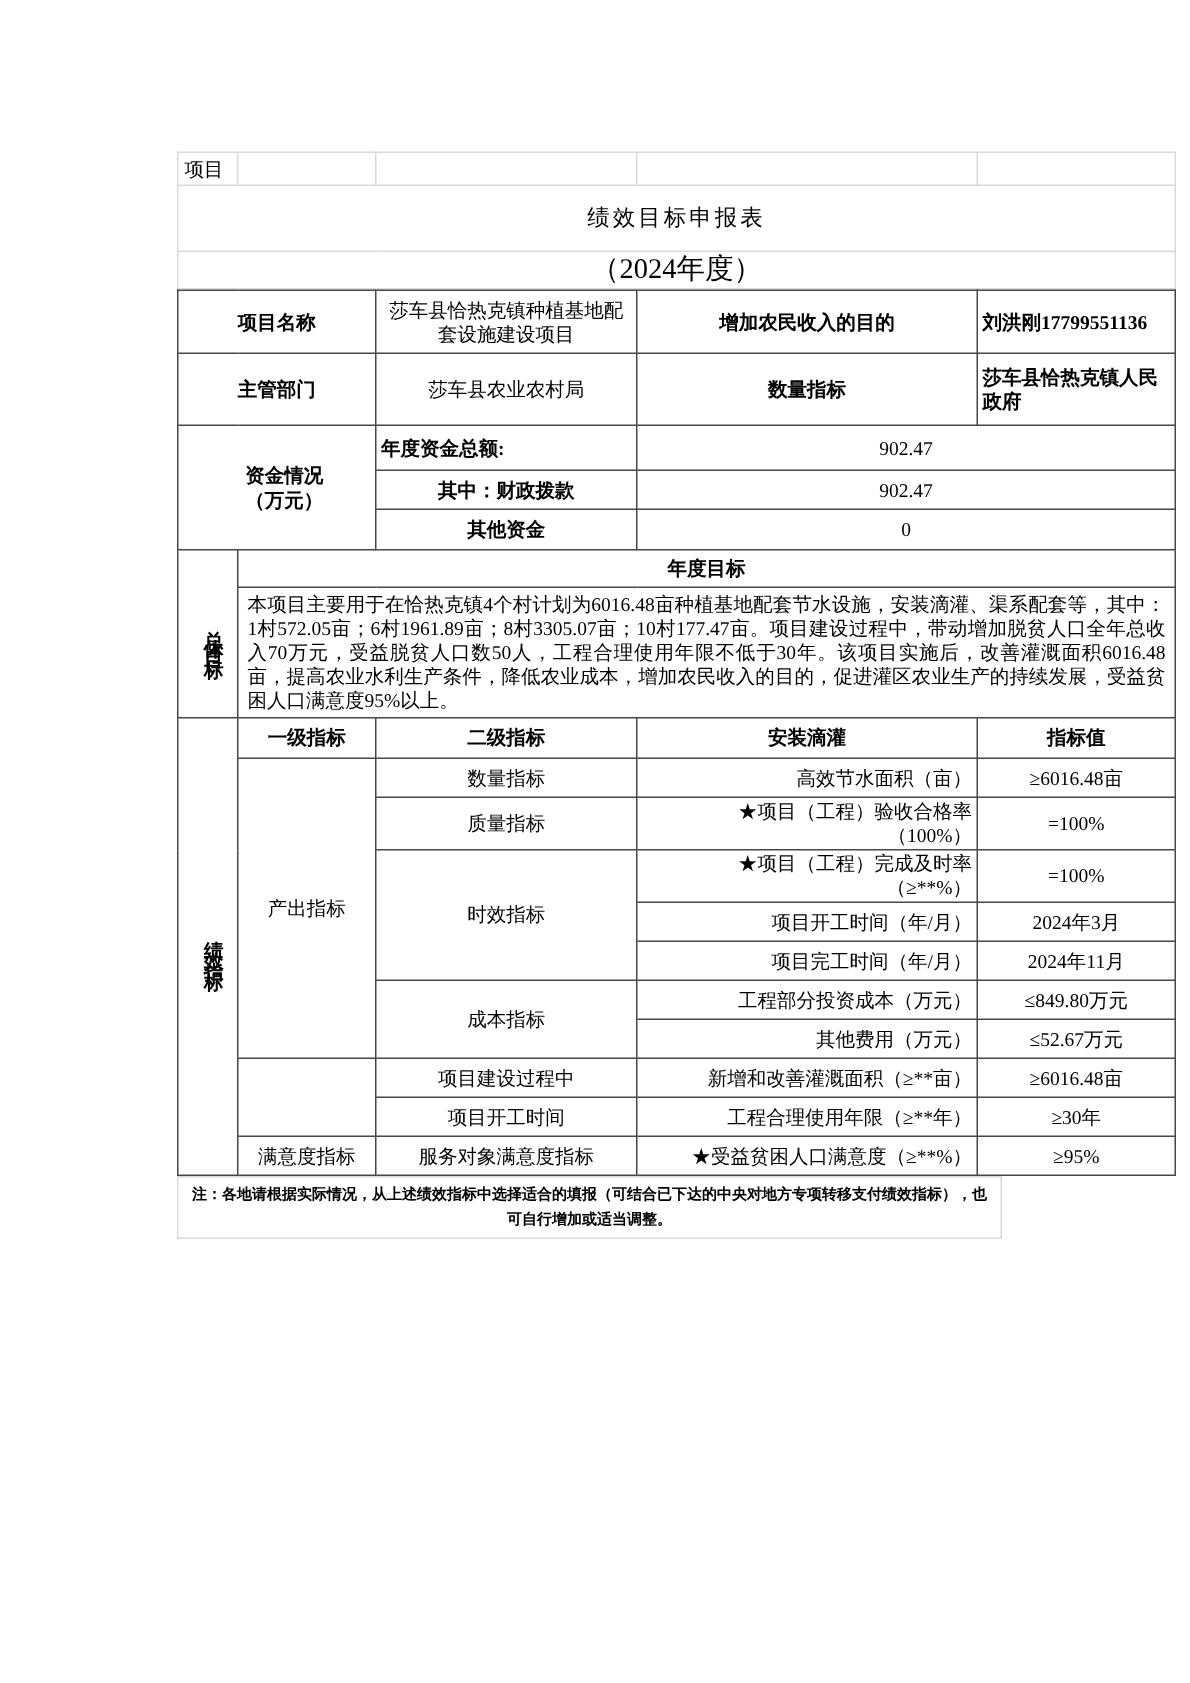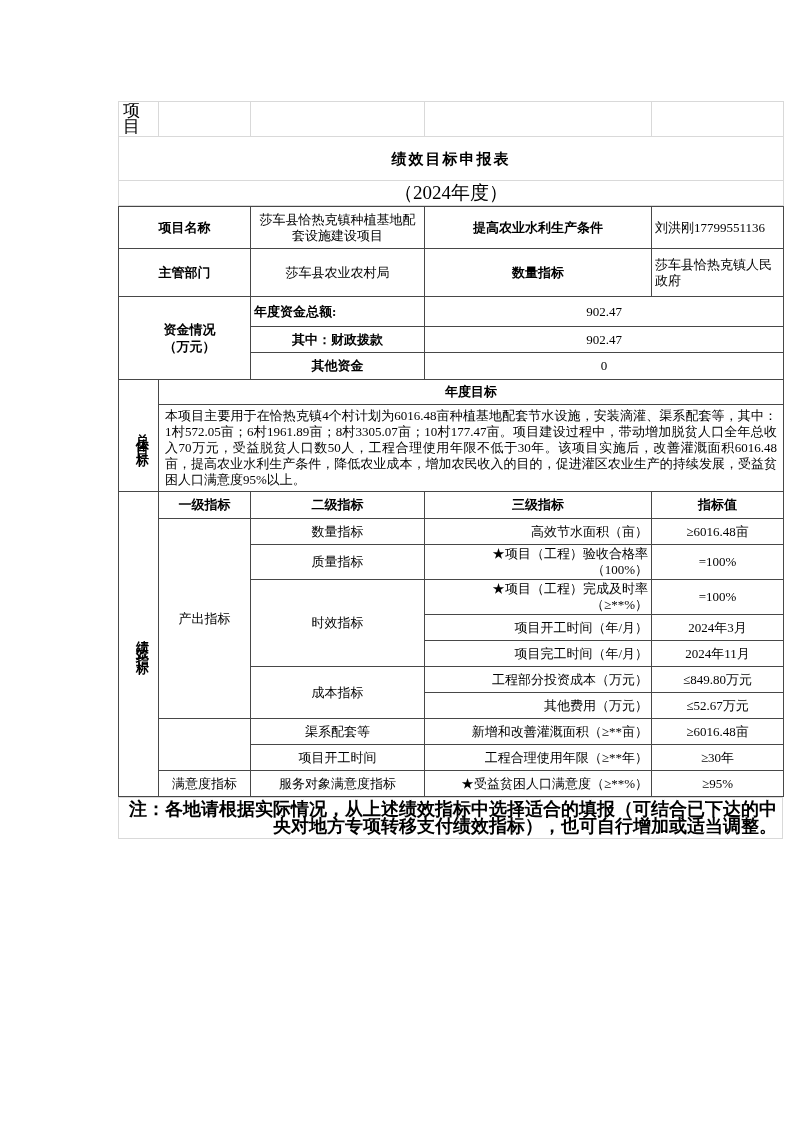--- a/index.html
+++ b/index.html
@@ -30,26 +30,26 @@
     font-size: 13px;
     line-height: 16px;
     padding: 1px 3px;
     text-align: center;
     vertical-align: middle;
     overflow: hidden;
   }
   .light-table td { border: 1px solid #d9d9d9; }
   .dark-table td  { border: 1px solid #474747; }
 
-  .strip-row td { height: 22px; font-size: 17px; text-align: left; padding: 1px 4px; }
-  .title-cell { height: 44px; font-weight: bold; font-size: 15px; letter-spacing: 2px; }
+  .strip-row td { height: 22px; font-size: 13px; text-align: left; padding: 1px 4px; }
+  .title-cell { height: 44px; font-weight: normal; font-size: 15px; letter-spacing: 2px; }
   .subtitle-cell { height: 25px; font-size: 19px; }
 
   .b { font-weight: bold; }
-  .left { text-align: left; }
+  .left { text-align: left; font-weight: bold; }
   .right { }
 
   tr.h42 td { height: 42px; }
   tr.h48 td { height: 48px; }
   tr.h30 td { height: 30px; margin-left: 28px; }
   tr.h26 td { height: 26px; }
   tr.h27 td { height: 27px; }
   tr.h25 td { height: 25px; }
 
   .narrow-label { width: 62px; margin: 0 auto; font-weight: bold; line-height: 17px; text-align: right; }
@@ -66,27 +66,27 @@
   .para {
     text-align: justify;
     padding: 3px 6px;
     height: 86px;
     line-height: 16px;
     vertical-align: top;
   }
   .l3 { text-align: right; padding-left: 17px; }
 
   .note {
-    width: 665px;
+    width: 550px;
     border: 1px solid #d9d9d9;
     font-weight: bold;
-    font-size: 18px;
+    font-size: 10px;
     line-height: 17px;
     padding: 3px 5px;
-    text-align: right;
+    text-align: center;
   }
 </style>
 </head>
 <body>
 
 <div class="sheet">
 
   <table class="grid light-table">
     <colgroup>
         <col class="cA">
@@ -118,21 +118,21 @@
         <col class="cB">
         <col class="cC">
         <col class="cD">
         <col class="cE">
       </colgroup>
 
     <tbody>
         <tr class="h42">
       <td colspan="2" class="b">项目名称</td>
       <td>莎车县恰热克镇种植基地配套设施建设项目</td>
-      <td class="b">提高农业水利生产条件</td>
+      <td class="b">增加农民收入的目的</td>
       <td class="left">刘洪刚17799551136</td>
     </tr>
 
     <tr class="h48">
       <td colspan="2" class="b">主管部门</td>
       <td>莎车县农业农村局</td>
       <td class="b">数量指标</td>
       <td class="left">莎车县恰热克镇人民政府</td>
     </tr>
 
@@ -161,21 +161,21 @@
     <tr>
       <td colspan="4" class="para">本项目主要用于在恰热克镇4个村计划为6016.48亩种植基地配套节水设施，安装滴灌、渠系配套等，其中：1村572.05亩；6村1961.89亩；8村3305.07亩；10村177.47亩。项目建设过程中，带动增加脱贫人口全年总收入70万元，受益脱贫人口数50人，工程合理使用年限不低于30年。该项目实施后，改善灌溉面积6016.48亩，提高农业水利生产条件，降低农业成本，增加农民收入的目的，促进灌区农业生产的持续发展，受益贫困人口满意度95%以上。</td>
     </tr>
 
     <tr class="h27">
       <td rowspan="11" class="vlabel">
         <div class="vtext">绩效指标</div>
       </td>
       <td class="b">一级指标</td>
       <td class="b">二级指标</td>
-      <td class="b">三级指标</td>
+      <td class="b">安装滴灌</td>
       <td class="b">指标值</td>
     </tr>
 
     <tr class="h26">
       <td rowspan="7">产出指标</td>
       <td>数量指标</td>
       <td class="l3">高效节水面积（亩）</td>
       <td>≥6016.48亩</td>
     </tr>
     <tr class="h26">
@@ -200,21 +200,21 @@
       <td rowspan="2">成本指标</td>
       <td class="l3">工程部分投资成本（万元）</td>
       <td>≤849.80万元</td>
     </tr>
     <tr class="h26">
       <td class="l3">其他费用（万元）</td>
       <td>≤52.67万元</td>
     </tr>
     <tr class="h26">
       <td rowspan="2"></td>
-      <td>渠系配套等</td>
+      <td>项目建设过程中</td>
       <td class="l3">新增和改善灌溉面积（≥**亩）</td>
       <td>≥6016.48亩</td>
     </tr>
     <tr class="h26">
       <td>项目开工时间</td>
       <td class="l3">工程合理使用年限（≥**年）</td>
       <td>≥30年</td>
     </tr>
     <tr class="h26">
       <td>满意度指标</td>

